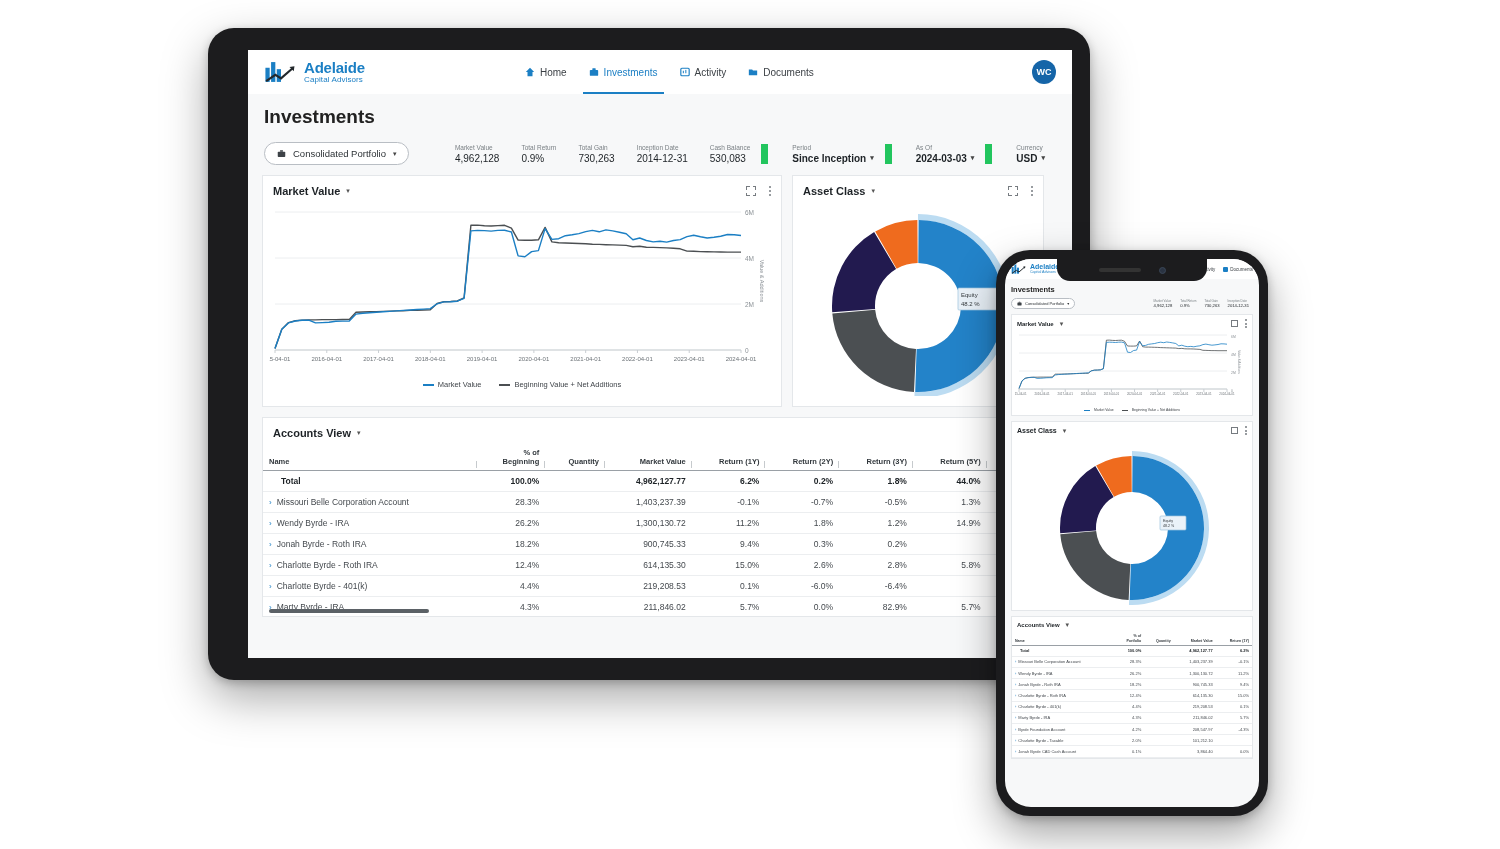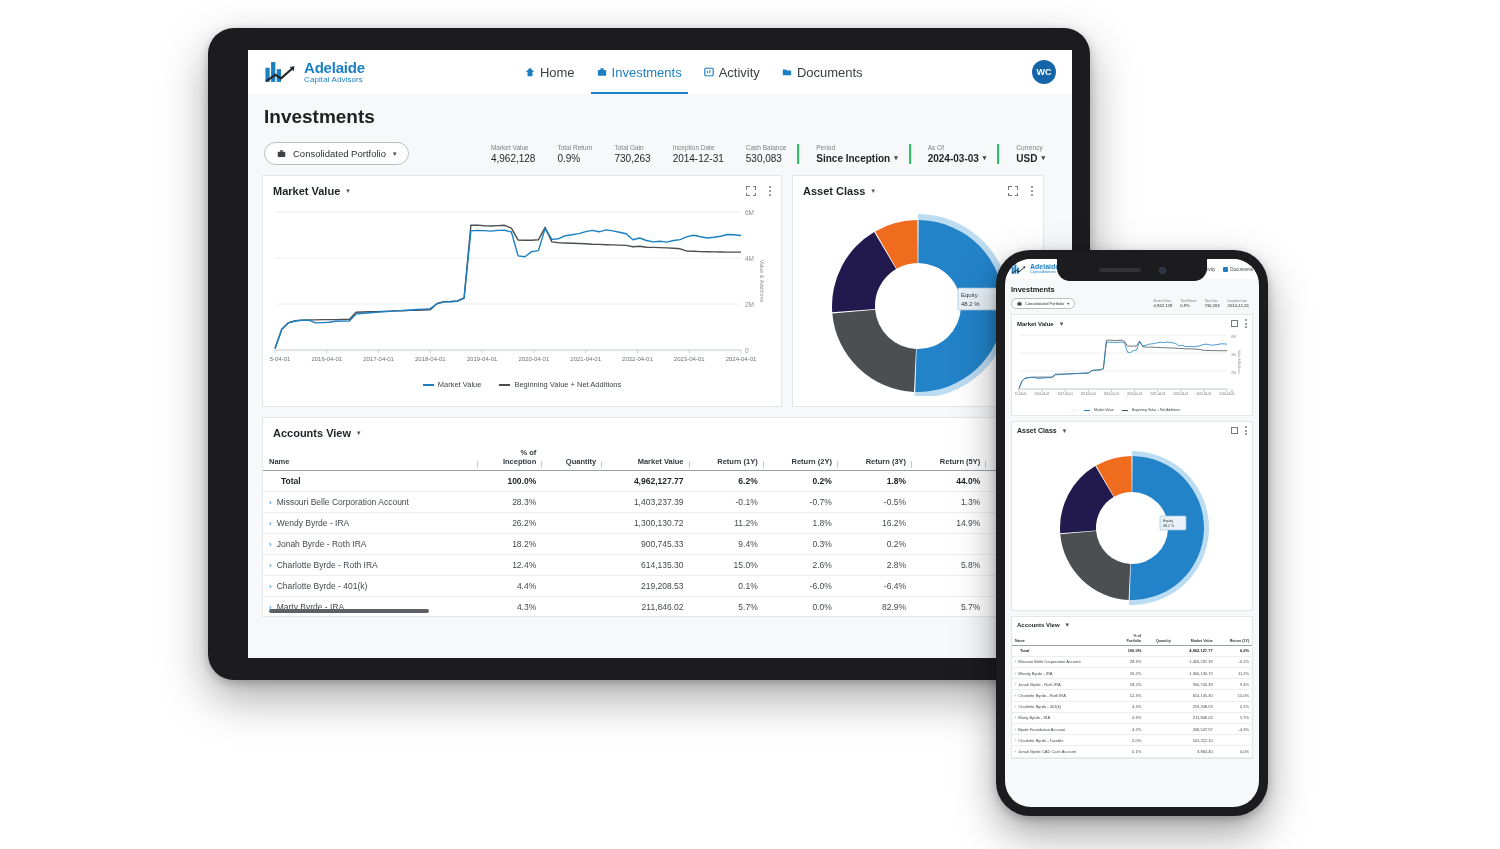--- a/index.html
+++ b/index.html
@@ -42,21 +42,21 @@
   }
   .logo { display: flex; align-items: center; gap: 6px; }
   .logo-mark { width: 34px; height: 26px; flex: none; }
   .logo-text { line-height: 1.05; }
   .logo-name { font-size: 15px; font-weight: bold; color: #1b7fc4; letter-spacing: -0.2px; }
   .logo-sub { font-size: 8px; color: #1b7fc4; letter-spacing: 0.1px; }
 
   .nav-items { display: flex; align-items: center; gap: 22px; margin-left: 160px; height: 100%; }
   .nav-item {
     display: flex; align-items: center; gap: 5px;
-    font-size: 13px; color: #3a3f44;
+    font-size: 10px; color: #3a3f44;
     height: 100%; position: relative; cursor: pointer;
   }
   .nav-item.active { color: #1b7fc4; }
   .nav-item.active::after {
     content: ''; position: absolute; left: -6px; right: -6px; bottom: 0;
     height: 2.5px; background: #1b7fc4;
   }
   .nav-icon { width: 10px; height: 10px; display: inline-block; }
   .avatar {
     position: absolute; right: 16px; top: 10px;
@@ -80,21 +80,21 @@
     display: flex; align-items: center; gap: 7px;
     border: 1px solid #b9bec4; border-radius: 14px;
     padding: 5px 12px; background: #fff;
     font-size: 9.5px; color: #2c3135; cursor: pointer;
     white-space: nowrap;
   }
   .metrics { display: flex; margin-left: auto; align-items: flex-end; gap: 0; }
   .metric { padding: 0 11px; }
   .metric-label { font-size: 6.5px; color: #7a8085; margin-bottom: 2px; white-space: nowrap; }
   .metric-value { font-size: 10px; color: #1d2226; white-space: nowrap; }
-  .metric.ctrl { border-left: 2px solid #22c55e; padding-left: 17px; }
+  .metric.ctrl { border-left: 7px solid #22c55e; padding-left: 24px; }
   .metric.ctrl .metric-value { font-weight: bold; display: flex; align-items: center; gap: 4px; }
   .caret { font-size: 7px; color: #444; }
 
   
   .cards-row { display: flex; gap: 0; padding: 0 14px; align-items: stretch; }
   .card {
     background: #fff; border: 1px solid #e4e7ea;
     position: relative;
   }
   .card-mv { width: 520px; height: 232px; }
@@ -441,21 +441,21 @@
     <div class="accounts-card">
       <div class="card-head">
         <span class="card-title">Accounts View</span>
         <span class="card-caret">▾</span>
       </div>
       <table class="tbl">
         <thead>
             <tr id="tbl-head">
               <th class="l">Name</th>
               <th>% of
-Inception</th>
+Beginning</th>
               <th>Quantity</th>
               <th>Market Value</th>
               <th>Return (1Y)</th>
               <th>Return (2Y)</th>
               <th>Return (3Y)</th>
               <th>Return (5Y)</th>
               <th>Unrealized
 Gains /</th>
             </tr>
           </thead>
@@ -482,21 +482,21 @@
               <td>1.3%</td>
               <td>-499,731</td>
             </tr>
             <tr class="">
               <td class="l"><span class="chev">›</span><span>Wendy Byrde - IRA</span></td>
               <td>26.2%</td>
               <td></td>
               <td>1,300,130.72</td>
               <td>11.2%</td>
               <td>1.8%</td>
-              <td>16.2%</td>
+              <td>1.2%</td>
               <td>14.9%</td>
               <td>657,842</td>
             </tr>
             <tr class="">
               <td class="l"><span class="chev">›</span><span>Jonah Byrde - Roth IRA</span></td>
               <td>18.2%</td>
               <td></td>
               <td>900,745.33</td>
               <td>9.4%</td>
               <td>0.3%</td>

